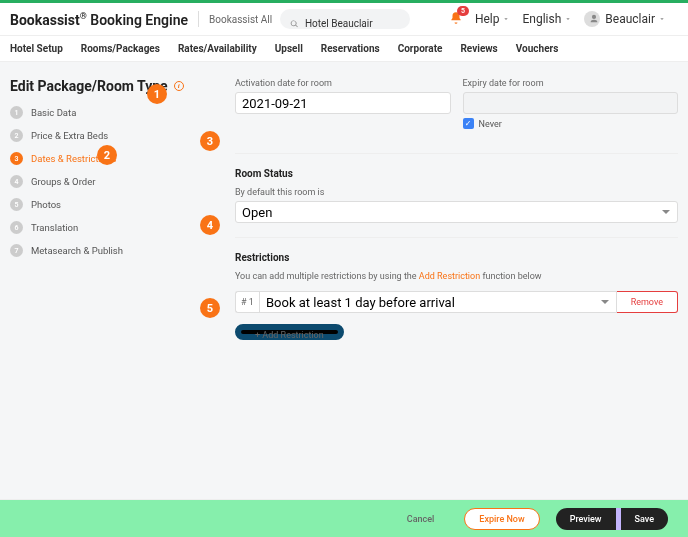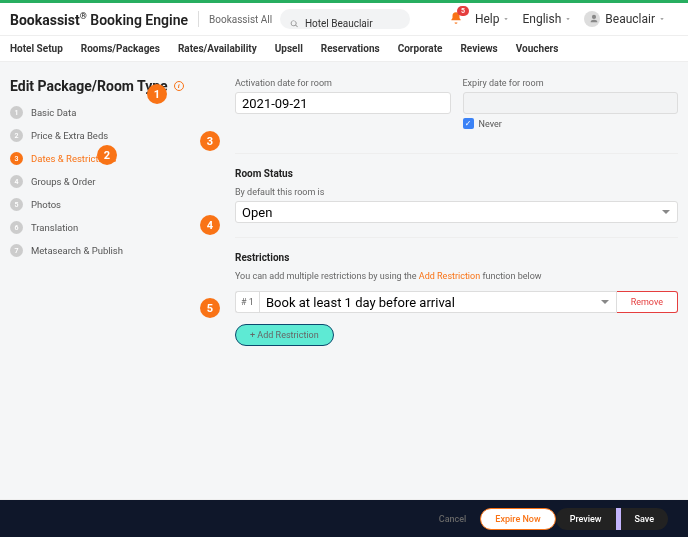--- a/index.html
+++ b/index.html
@@ -46,23 +46,23 @@
 .select .input{padding-right:20px}
 .select::after{content:"";position:absolute;right:8px;top:9px;border:4px solid transparent;border-top-color:#888}
 .hint{font-size:9px;color:#666;margin-bottom:10px}
 .hint .link{color:#f97316}
 .restr-row{display:flex;gap:0;margin-bottom:10px}
 .restr-num{width:24px;height:22px;border:1px solid #ddd;border-right:0;border-radius:3px 0 0 3px;display:flex;align-items:center;justify-content:center;font-size:9px;color:#666;background:#fff}
 .restr-sel{flex:1;position:relative}
 .restr-sel .input{border-radius:0}
 .restr-sel::after{content:"";position:absolute;right:8px;top:9px;border:4px solid transparent;border-top-color:#888}
 .remove{height:22px;border:1px solid #e53e3e;color:#e53e3e;background:#fff;border-radius:0 3px 3px 0;border-left:0;font-size:9px;padding:0 14px;font-weight:400}
-.addr{height:22px;border:1px solid #0c4a6e;background:#5eead4;border-radius:12px;font-size:9px;color:#666;padding:0 14px}
+.addr{height:16px;border:6px solid #0c4a6e;background:#000000;border-radius:12px;font-size:9px;color:#666;padding:0 14px}
 .marker{position:absolute;width:20px;height:20px;border-radius:50%;background:#f97316;color:#fff;font-size:11px;font-weight:700;display:flex;align-items:center;justify-content:center}
-.footer{position:absolute;bottom:0;left:0;right:0;height:38px;background:#0f172a;border-top:1px solid #eee;display:flex;align-items:center;justify-content:flex-end;padding:0 20px;gap:0}
+.footer{position:absolute;bottom:0;left:0;right:0;height:38px;background:#86efac;border-top:1px solid #eee;display:flex;align-items:center;justify-content:flex-end;padding:0 20px;gap:16px}
 .btn{height:22px;border-radius:12px;font-size:9px;padding:0 14px;border:0;font-weight:500}
 .btn.cancel{background:transparent;color:#666}
 .btn.expire{background:#fff;border:1px solid #f97316;color:#f97316}
 .btn.preview{background:#222;color:#fff;border-radius:12px 0 0 12px}
 .btn.save{background:#222;color:#fff;border-radius:0 12px 12px 0;border-left:5px solid #c4b5fd}
 .btngrp{display:flex}
 </style>
 </head>
 <body>
 

